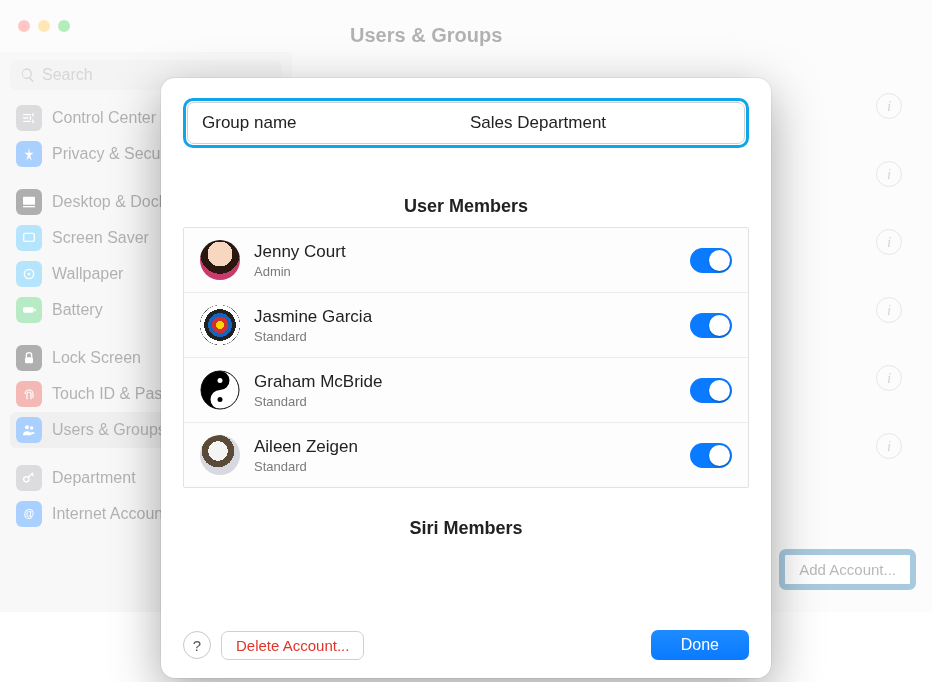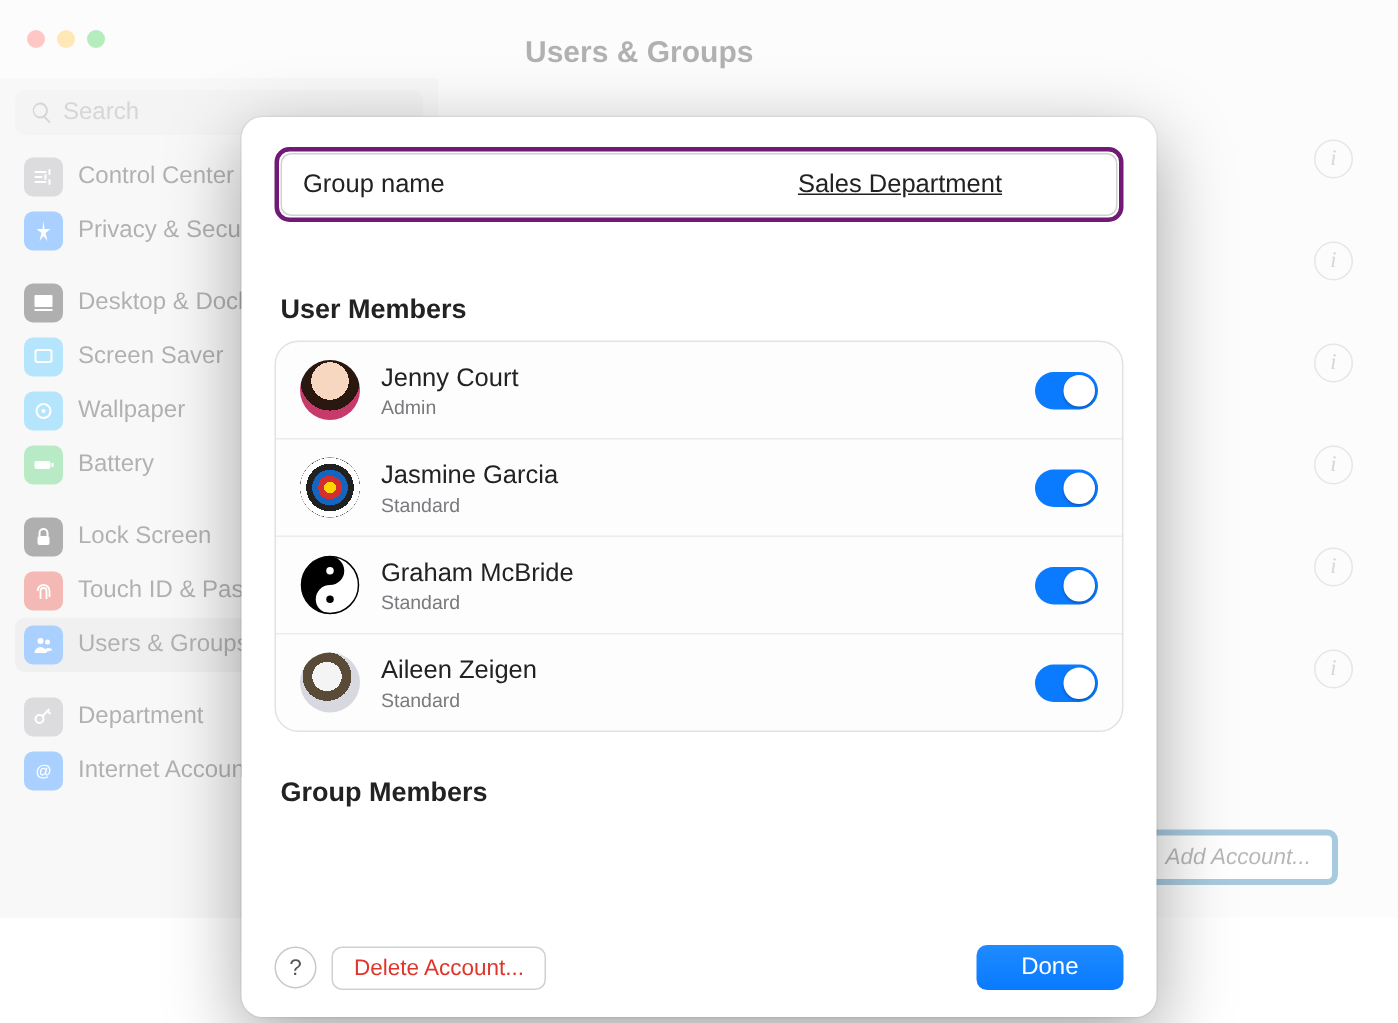--- a/index.html
+++ b/index.html
@@ -21,32 +21,32 @@
 
 .side-item { display:flex; align-items:center; gap:10px; padding:5px 6px; border-radius:6px; font-size:16px; color:#222; cursor:default; }
 .side-item.sel { background: #d5d3d8; }
 .side-spacer { height: 12px; }
 .side-icon { width:26px; height:26px; border-radius:6px; display:flex; align-items:center; justify-content:center; flex-shrink:0; }
 .side-icon svg { width:16px; height:16px; fill:white; }
 
 .main { flex:1; background:#f5f5f7; padding: 20px 30px; position:relative; }
 .main-list-row { display:flex; align-items:center; justify-content:flex-end; height:68px; }
 .info-btn { width:26px; height:26px; border:1.5px solid #b8b8bc; border-radius:50%; display:flex; align-items:center; justify-content:center; color:#8a8a8e; font-family: Georgia, serif; font-style: italic; font-size:15px; cursor:pointer; }
-.add-acct { position:absolute; right:40px; bottom:22px; background:#fff; border:4px solid #0369a1; border-radius:7px; padding:6px 14px; font-size:15px; color:#333; cursor:pointer;font-style:italic; }
+.add-acct { position:absolute; right:16px; bottom:22px; background:#fff; border:6px solid #0369a1; border-radius:7px; padding:6px 14px; font-size:15px; color:#333; cursor:pointer; }
 
 .overlay { position:absolute; inset:0; background:rgba(255,255,255,0.65); display:flex; align-items:flex-start; justify-content:center; }
 .sheet { margin-top:78px; width:610px; height:600px; background:#fff; border-radius:14px; box-shadow: 0 15px 50px rgba(0,0,0,.35), 0 0 0 1px rgba(0,0,0,.05); padding: 20px 22px; position:relative; overflow:hidden; }
 
-.name-field { border:3px solid #701a75; border-radius:10px; padding: 1px; margin-bottom: 48px; }
+.name-field { border:3px solid #0ea5e9; border-radius:10px; padding: 1px; margin-bottom: 48px; }
 .name-inner { border:1px solid #d0d0d4; border-radius:7px; padding:10px 14px; display:flex; justify-content:space-between; align-items:center; }
 .name-label { font-size:17px; color:#222; }
-.name-input { font-size:17px; color:#222; border:none; outline:none; text-align:center; background:transparent; width:260px;text-decoration:underline; }
-
-.sect-head { font-size:18px; font-weight:700; color:#222; margin: 0 4px 10px; }
-.list-card { border:1px solid #e2e2e5; border-radius:16px; background:#fdfdfd; }
+.name-input { font-size:17px; color:#222; border:none; outline:none; text-align:left; background:transparent; width:260px; }
+
+.sect-head { font-size:18px; font-weight:700; color:#222; margin: 0 4px 10px; text-align: center; }
+.list-card { border:1px solid #e2e2e5; border-radius:2px; background:#fdfdfd; }
 .user-row { display:flex; align-items:center; gap:14px; padding:12px 16px; }
 .user-row + .user-row { border-top:1px solid #ececef; }
 .avatar { width:40px; height:40px; border-radius:50%; flex-shrink:0; overflow:hidden; display:flex; align-items:center; justify-content:center; }
 .user-text { flex:1; }
 .u-name { font-size:17px; color:#222; }
 .u-role { font-size:13px; color:#7a7a7e; margin-top:2px; }
 
 .toggle { width:42px; height:25px; background:#0a7aff; border-radius:20px; position:relative; cursor:pointer; }
 .toggle .knob { width:21px; height:21px; background:#fff; border-radius:50%; position:absolute; top:2px; right:2px; box-shadow:0 1px 2px rgba(0,0,0,.3); }
 
@@ -263,21 +263,21 @@
             <div class="user-text">
               <div class="u-name">Aileen Zeigen</div>
               <div class="u-role">Standard</div>
             </div>
             <div class="toggle">
               <div class="knob"></div>
             </div>
           </div>
         </div>
 
-      <div class="sect-head" style="margin-top:30px">Group Members</div>
+      <div class="sect-head" style="margin-top:30px">Siri Members</div>
 
       <div class="sheet-footer">
         <div class="help-btn">?</div>
         <div class="del-btn">Delete Account...</div>
         <button class="done-btn">Done</button>
       </div>
 
     </div>
   </div>
 </div>

